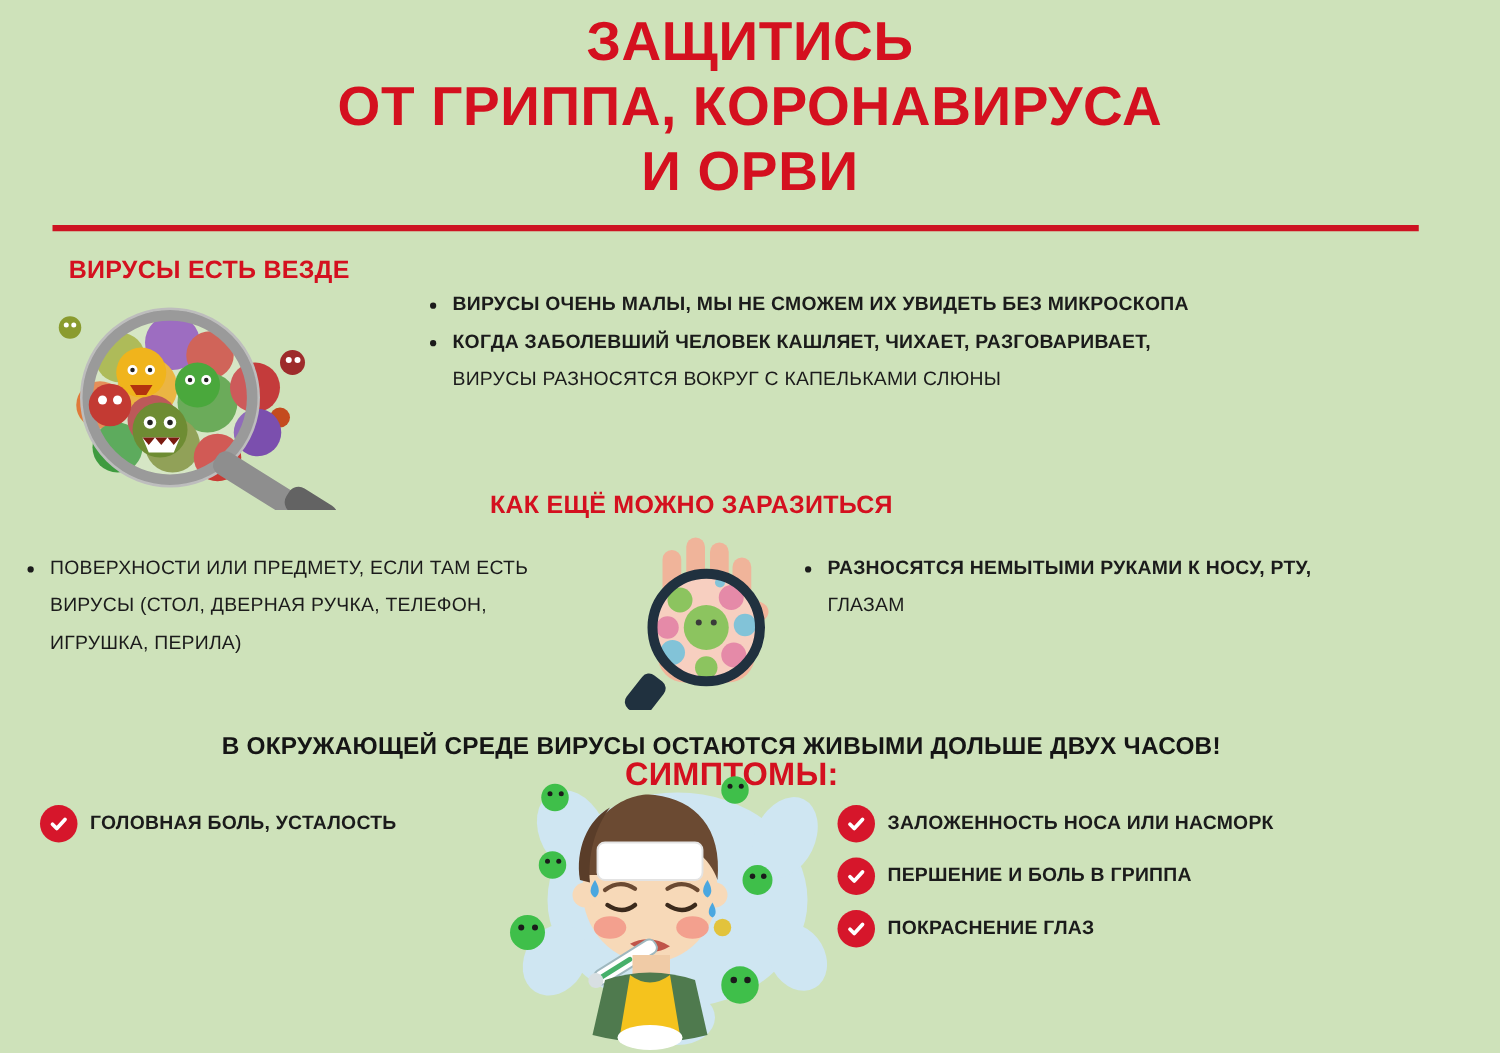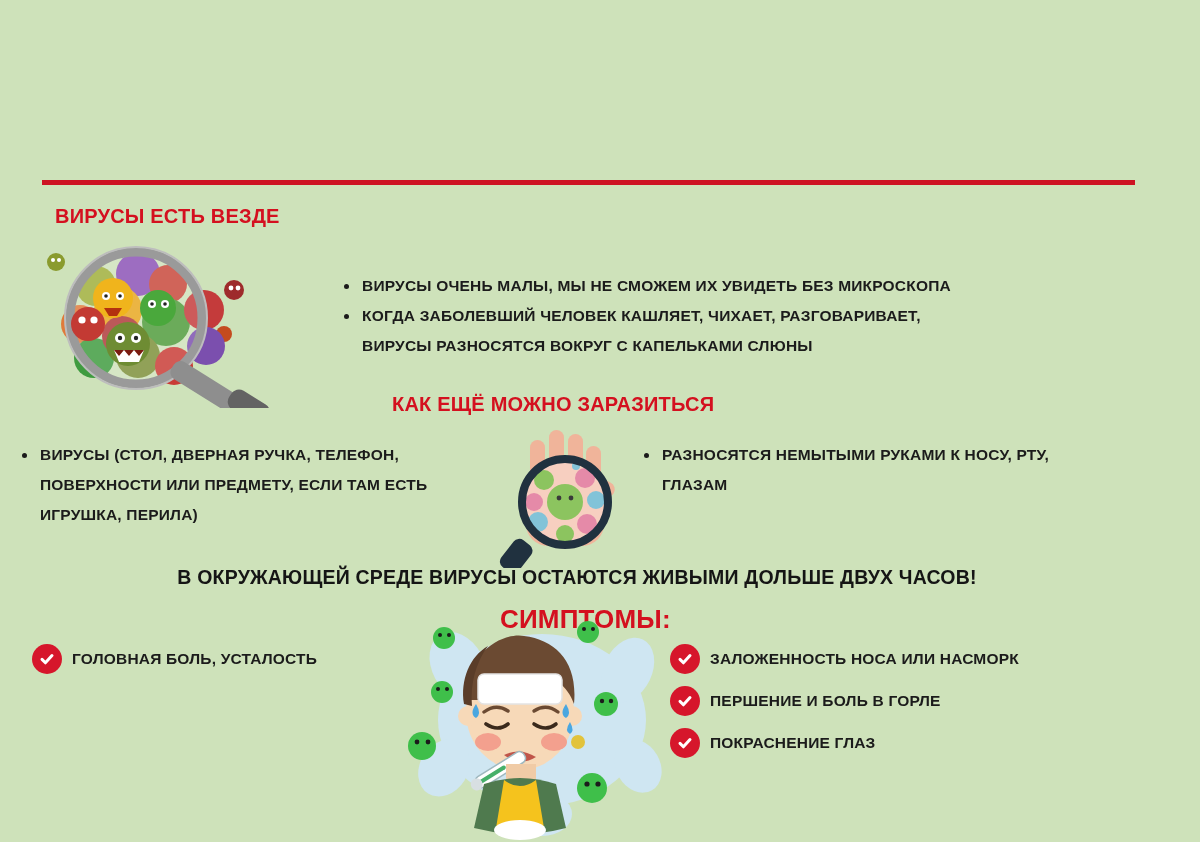--- a/index.html
+++ b/index.html
@@ -56,33 +56,33 @@
     line-height:30px;
     letter-spacing:0.2px;
   }
   .blist li::before{
     content:"";
     position:absolute;left:4px;top:13px;
     width:5px;height:5px;border-radius:50%;
     background:#1b1b1b;
   }
 
-  #list-everywhere{left:340px;top:229px;width:700px;margin-top:42px;}
+  #list-everywhere{left:340px;top:229px;width:700px;}
   #list-touch{left:18px;top:440px;width:450px;}
   #list-hands{left:640px;top:440px;width:470px;}
 
   .sub-line{
     display:block;
-    font-size:15.5px;font-weight:bold;color:#1b1b1b;
+    font-size:15.5px;font-weight:normal;color:#1b1b1b;
     line-height:30px;letter-spacing:0.2px;
   }
 
   
   .warning{
-    position:absolute;left:0;top:566px;width:1154px;
+    position:absolute;left:0;top:586px;width:1154px;
     text-align:center;
     font-size:19.5px;font-weight:bold;color:#151515;
     letter-spacing:0.2px;
     white-space:nowrap;
   }
 
   
   .clist{position:absolute;margin:0;padding:0;list-style:none;}
   .clist li{
     display:flex;align-items:center;
@@ -107,20 +107,25 @@
   .art{position:absolute;}
   #art-germs{left:18px;top:238px;}
   #art-hand{left:480px;top:418px;}
   #art-boy{left:392px;top:600px;}
 </style>
 </head>
 <body>
 
 <div class="poster">
 
+  <div class="title-block">
+    <div class="title-line">ЗАЩИТИСЬ</div>
+    <div class="title-line">ОТ ГРИППА, КОРОНАВИРУСА</div>
+    <div class="title-line">И ОРВИ</div>
+  </div>
   <div class="divider"></div>
 
   <div class="sec-head" id="head-everywhere">ВИРУСЫ ЕСТЬ ВЕЗДЕ</div>
 
   <div class="art" id="art-germs">
     <svg width="320" height="170" viewBox="0 0 320 170">
 
       <g>
         <circle cx="38" cy="24" r="9" fill="#8a9b2e"></circle>
           <circle cx="35" cy="22" r="2" fill="#fff"></circle>
@@ -225,22 +230,22 @@
         <circle cx="62" cy="120" r="4" fill="#e58aa8"></circle>
       </g>
 
       <circle cx="85" cy="84" r="43" fill="none" stroke="#20313f" stroke-width="8"></circle>
       <rect x="38" y="118" width="22" height="34" rx="7" fill="#20313f" transform="rotate(38 38 118)"></rect>
     </svg>
   </div>
 
   <ul class="blist" id="list-touch">
     <li>
+      <span class="sub-line">ПОВЕРХНОСТИ ИЛИ ПРЕДМЕТУ, ЕСЛИ ТАМ ЕСТЬ</span>
       <span class="sub-line">ВИРУСЫ (СТОЛ,  ДВЕРНАЯ РУЧКА, ТЕЛЕФОН,</span>
-      <span class="sub-line">ПОВЕРХНОСТИ ИЛИ ПРЕДМЕТУ, ЕСЛИ ТАМ ЕСТЬ</span>
       <span class="sub-line">ИГРУШКА, ПЕРИЛА)</span>
     </li>
   </ul>
 
   <ul class="blist" id="list-hands">
     <li>
       <span>РАЗНОСЯТСЯ НЕМЫТЫМИ РУКАМИ К НОСУ, РТУ,</span>
       <span class="sub-line">ГЛАЗАМ</span>
     </li>
   </ul>
@@ -340,21 +345,21 @@
           </svg>
       </span>
       <span class="ctext">ЗАЛОЖЕННОСТЬ НОСА ИЛИ НАСМОРК</span>
     </li>
     <li>
       <span class="tick">
         <svg width="18" height="18" viewBox="0 0 18 18">
             <path d="M4 9.4 L7.4 12.8 L14 5.6" stroke="#fff" stroke-width="3" fill="none" stroke-linecap="round" stroke-linejoin="round"></path>
           </svg>
       </span>
-      <span class="ctext">ПЕРШЕНИЕ И БОЛЬ В ГОРЛЕ</span>
+      <span class="ctext">ПЕРШЕНИЕ И БОЛЬ В ГРИППА</span>
     </li>
     <li>
       <span class="tick">
         <svg width="18" height="18" viewBox="0 0 18 18">
             <path d="M4 9.4 L7.4 12.8 L14 5.6" stroke="#fff" stroke-width="3" fill="none" stroke-linecap="round" stroke-linejoin="round"></path>
           </svg>
       </span>
       <span class="ctext">ПОКРАСНЕНИЕ ГЛАЗ</span>
     </li>
   </ul>

